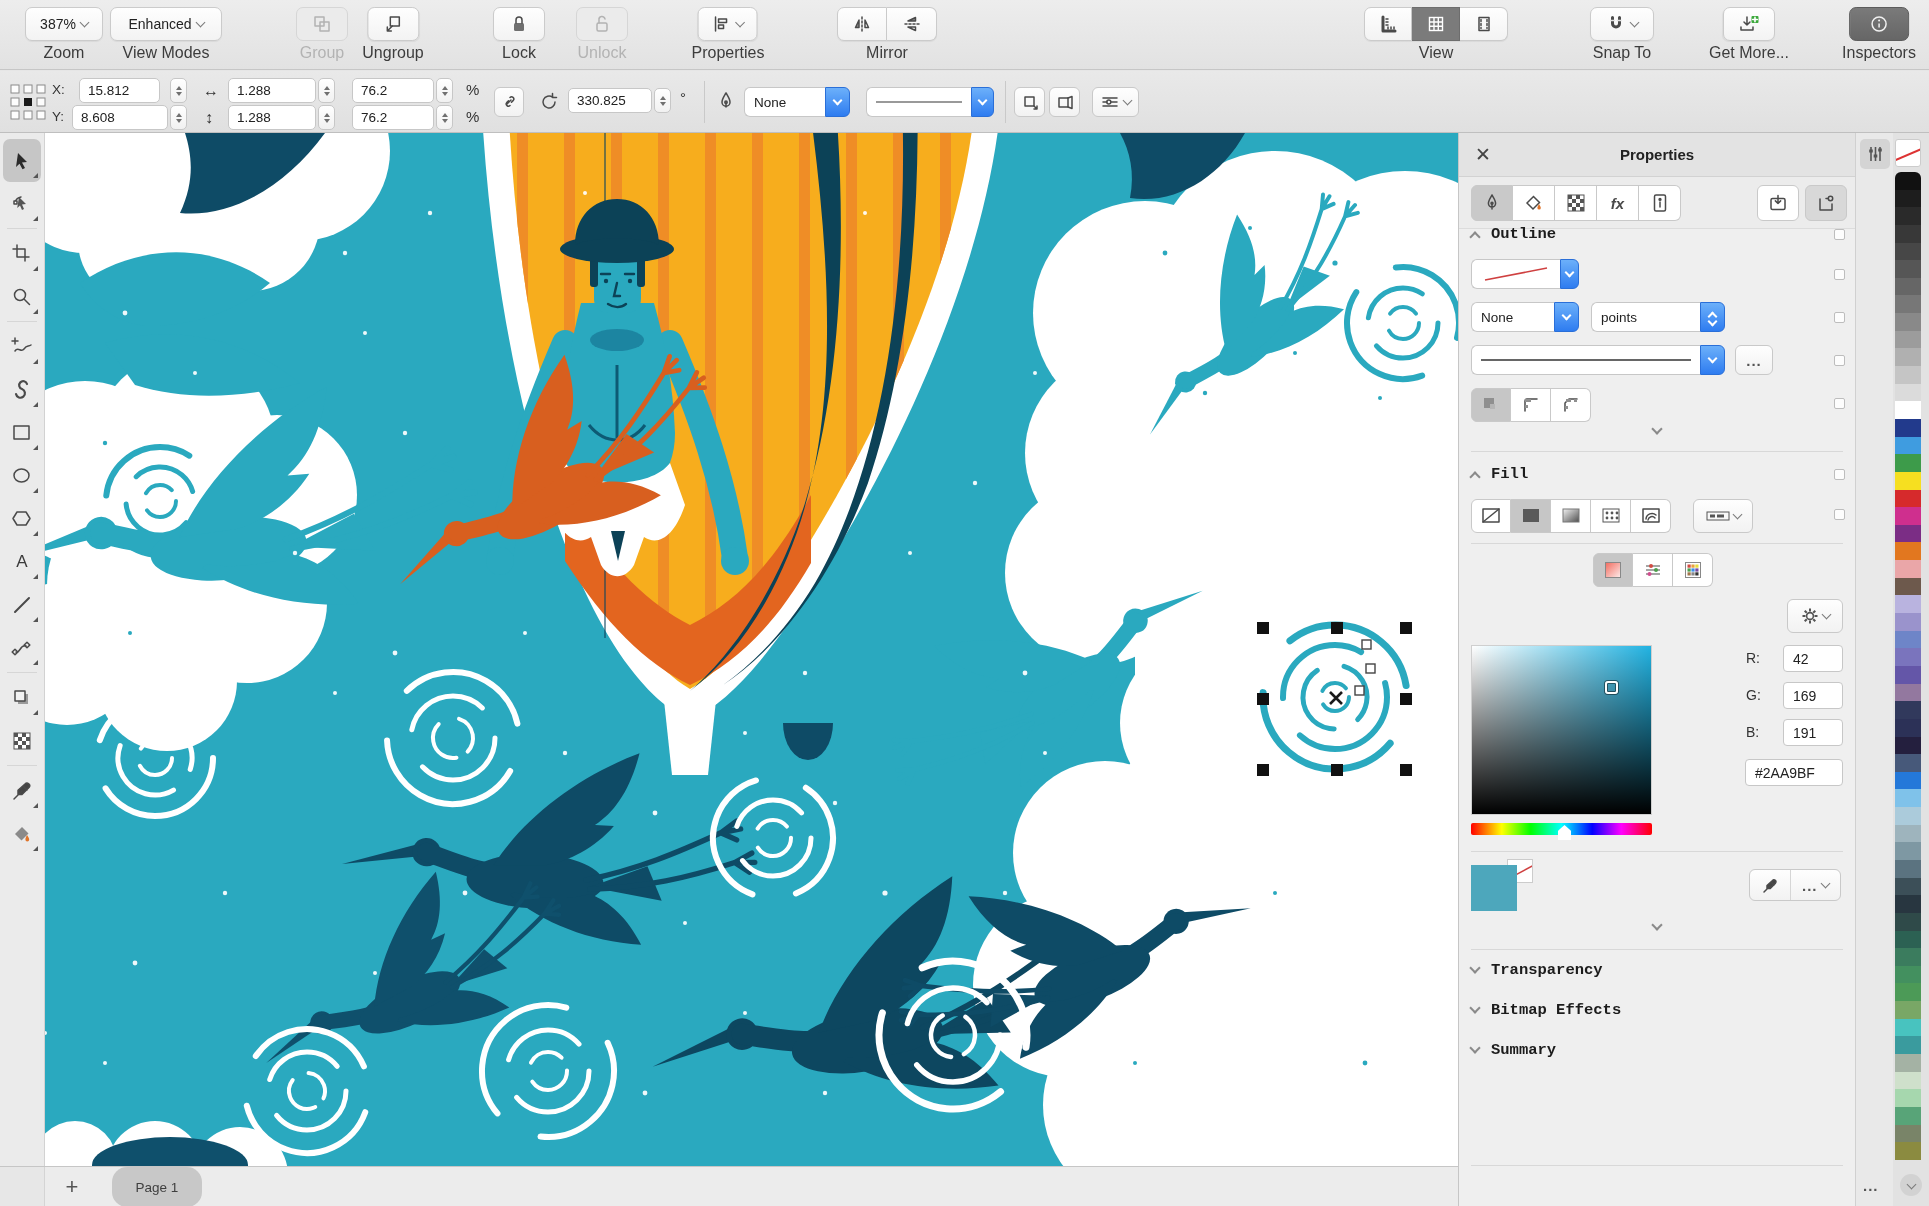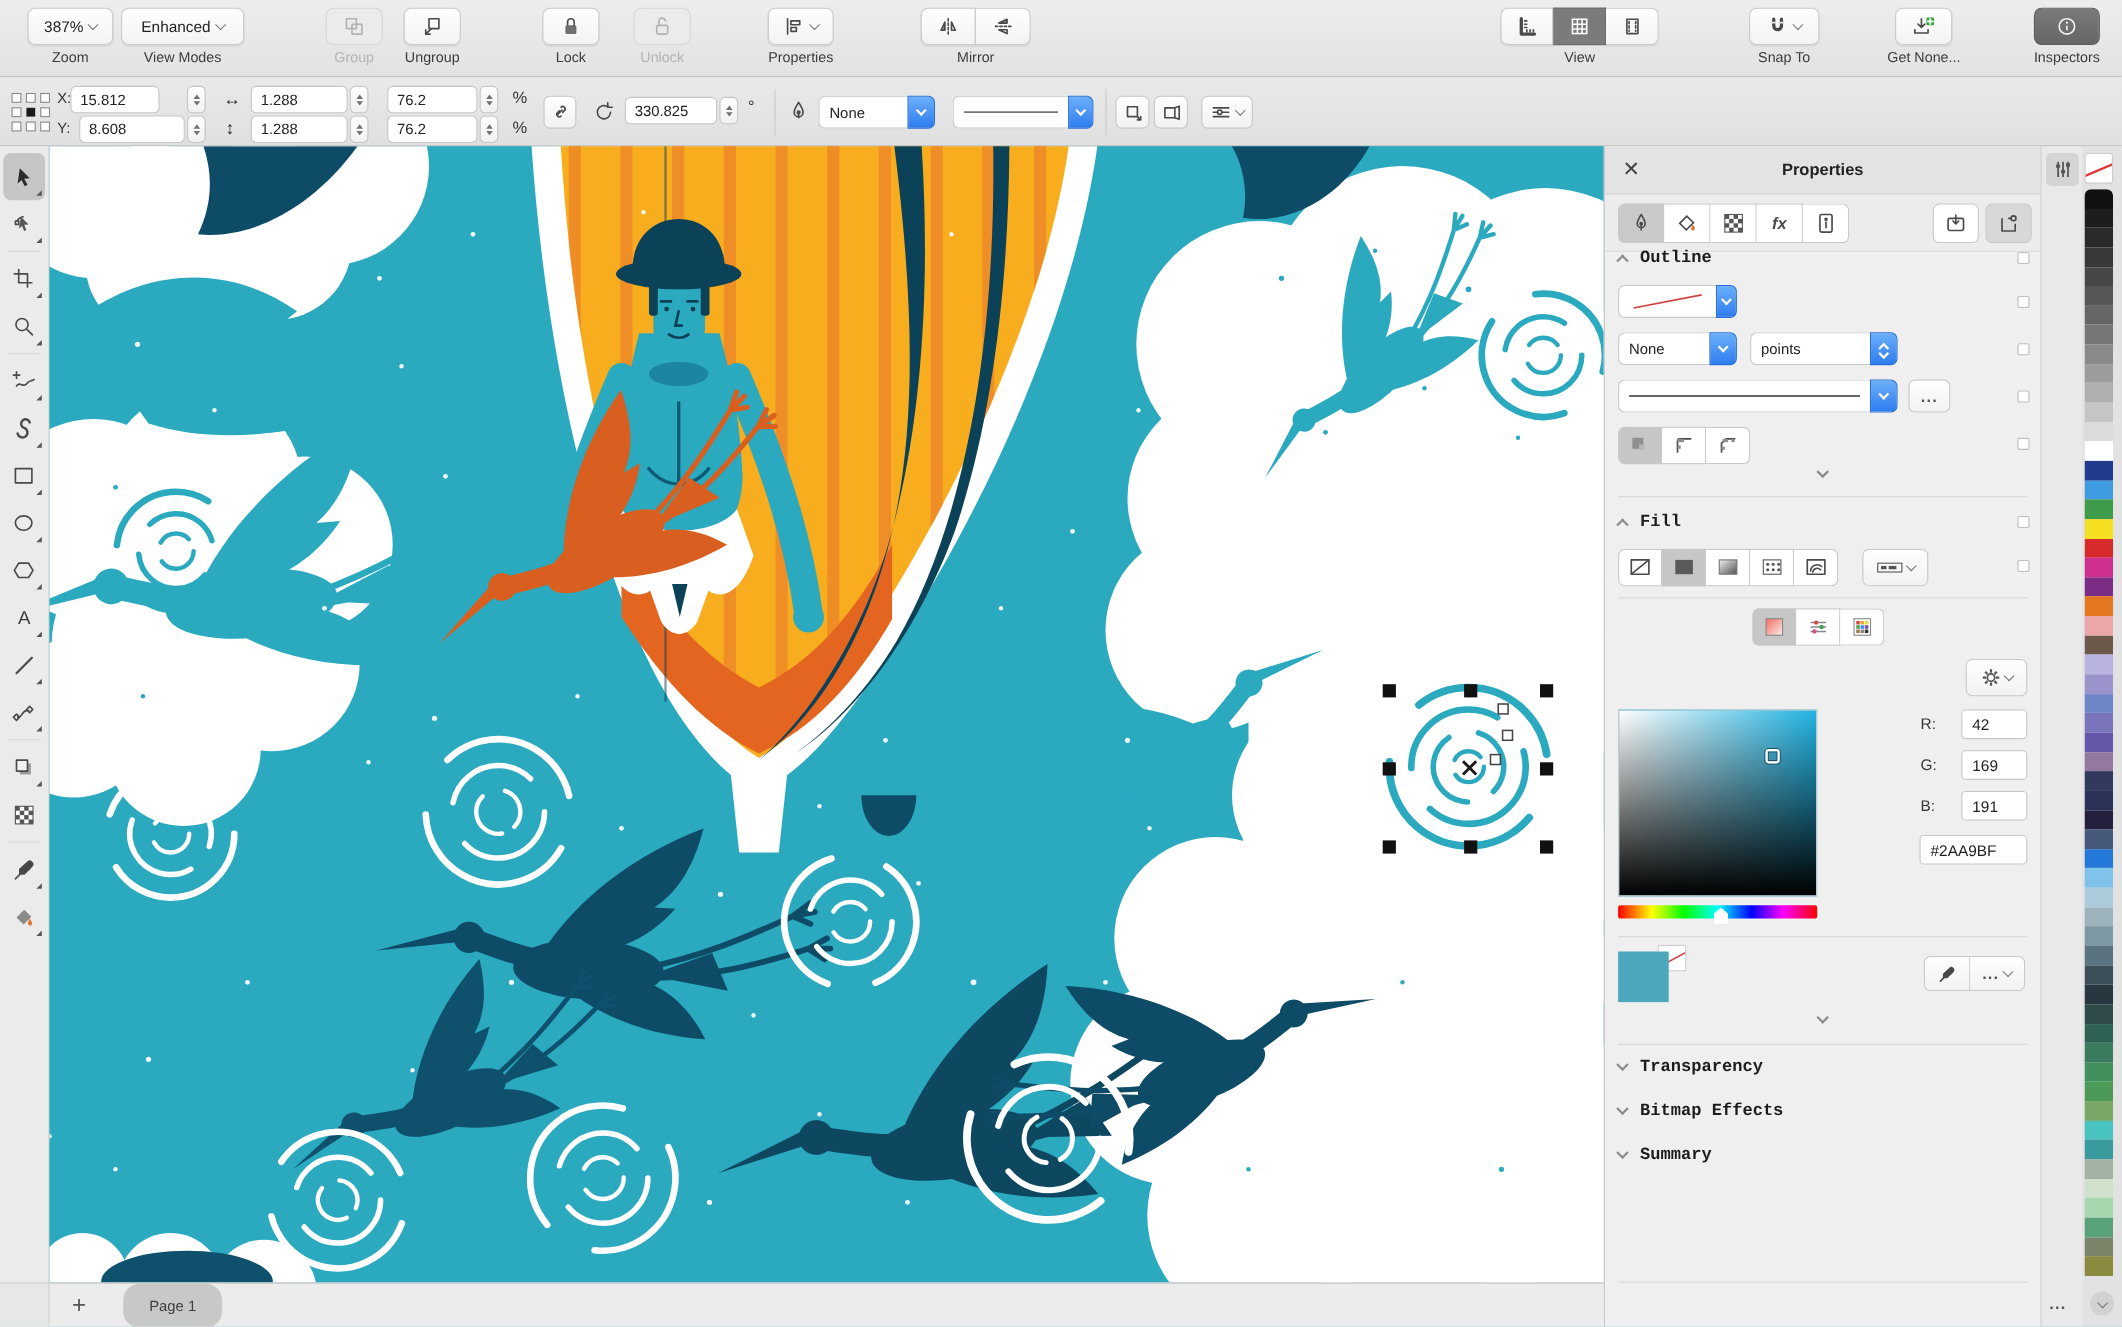--- a/index.html
+++ b/index.html
@@ -4,21 +4,21 @@
 <style>
   * { margin:0; padding:0; box-sizing:border-box; }
   html,body { width:1929px; height:1206px; overflow:hidden; background:#e6e6e6;
     font-family:"Liberation Sans", sans-serif; -webkit-font-smoothing:antialiased; }
   #app { position:relative; width:1929px; height:1206px; }
 
   
   .toolbar { position:absolute; left:0; top:0; width:1929px; height:70px;
     background:linear-gradient(#ededed,#e2e2e2); border-bottom:1px solid #c6c6c6; }
   .tbg { position:absolute; top:7px; transform:translateX(-50%); text-align:center; }
-  .tblabel { margin-top:3px; font-size:13px; color:#3c3c3c; white-space:nowrap; }
+  .tblabel { margin-top:3px; font-size:16px; color:#3c3c3c; white-space:nowrap; }
   .tblabel.dis { color:#b3b3b3; }
   .btnw { height:34px; min-width:52px; display:inline-flex; align-items:center; justify-content:center;
     background:linear-gradient(#fefefe,#f3f3f3); border:1px solid #cbcbcb; border-radius:7px;
     box-shadow:0 1px 1px rgba(0,0,0,.06); gap:5px; padding:0 8px; cursor:default; }
   .btnw.dis { background:#ebebeb; box-shadow:none; border-color:#d6d6d6; }
   .btnw.dis svg { opacity:.35; }
   .seg { display:inline-flex; }
   .seg .btnw { border-radius:0; border-left-width:0; min-width:50px; }
   .seg .btnw:first-child { border-radius:7px 0 0 7px; border-left-width:1px; }
   .seg .btnw:last-child { border-radius:0 7px 7px 0; }
@@ -242,21 +242,21 @@
     </div>
     <div class="tbg" style="left:1749px">
       <div class="btnw">
         <svg class="ic" width="22" height="20">
             <path d="M9,3 v8 M9,11 l-3,-3 M9,11 l3,-3"></path>
             <path d="M3,13 v3 h12 v-3"></path>
             <rect x="13.5" y="2" width="7" height="7" rx="1" fill="#3aa83a" stroke="none"></rect>
             <path d="M17,3.2 v4.6 M14.7,5.5 h4.6" stroke="#fff" stroke-width="1.6"></path>
           </svg>
       </div>
-      <div class="tblabel">Get None...</div>
+      <div class="tblabel">Get More...</div>
     </div>
     <div class="tbg" style="left:1879px">
       <div class="btn-dark">
         <svg width="20" height="20" style="stroke:#f1f1f1;fill:none;stroke-width:1.5">
             <circle cx="10" cy="10" r="7"></circle>
             <path d="M10,9.5 v4"></path>
             <circle cx="10" cy="6.6" r="1" fill="#f1f1f1" stroke="none"></circle>
           </svg>
       </div>
       <div class="tblabel">Inspectors</div>
@@ -271,21 +271,21 @@
           <rect x="28" y="2" width="8" height="8"></rect>
           <rect x="2" y="15" width="8" height="8"></rect>
           <rect x="28" y="15" width="8" height="8"></rect>
           <rect x="2" y="28" width="8" height="8"></rect>
           <rect x="15" y="28" width="8" height="8"></rect>
           <rect x="28" y="28" width="8" height="8"></rect>
         </g>
       <rect x="15" y="15" width="8" height="8" fill="#1a1a1a"></rect>
     </svg>
     <div class="pb-label" style="left:52px;top:11px">X:</div>
-    <div class="fld" style="left:64px;top:7px;width:81px">15.812</div>
+    <div class="fld" style="left:79px;top:7px;width:81px">15.812</div>
     <div class="stp" style="left:170px;top:7px">
         <span class="tri-u"></span>
         <span class="tri-d"></span>
       </div>
     <div class="pb-label" style="left:52px;top:38px">Y:</div>
     <div class="fld" style="left:72px;top:34px;width:96px">8.608</div>
     <div class="stp" style="left:170px;top:34px">
         <span class="tri-u"></span>
         <span class="tri-d"></span>
       </div>

